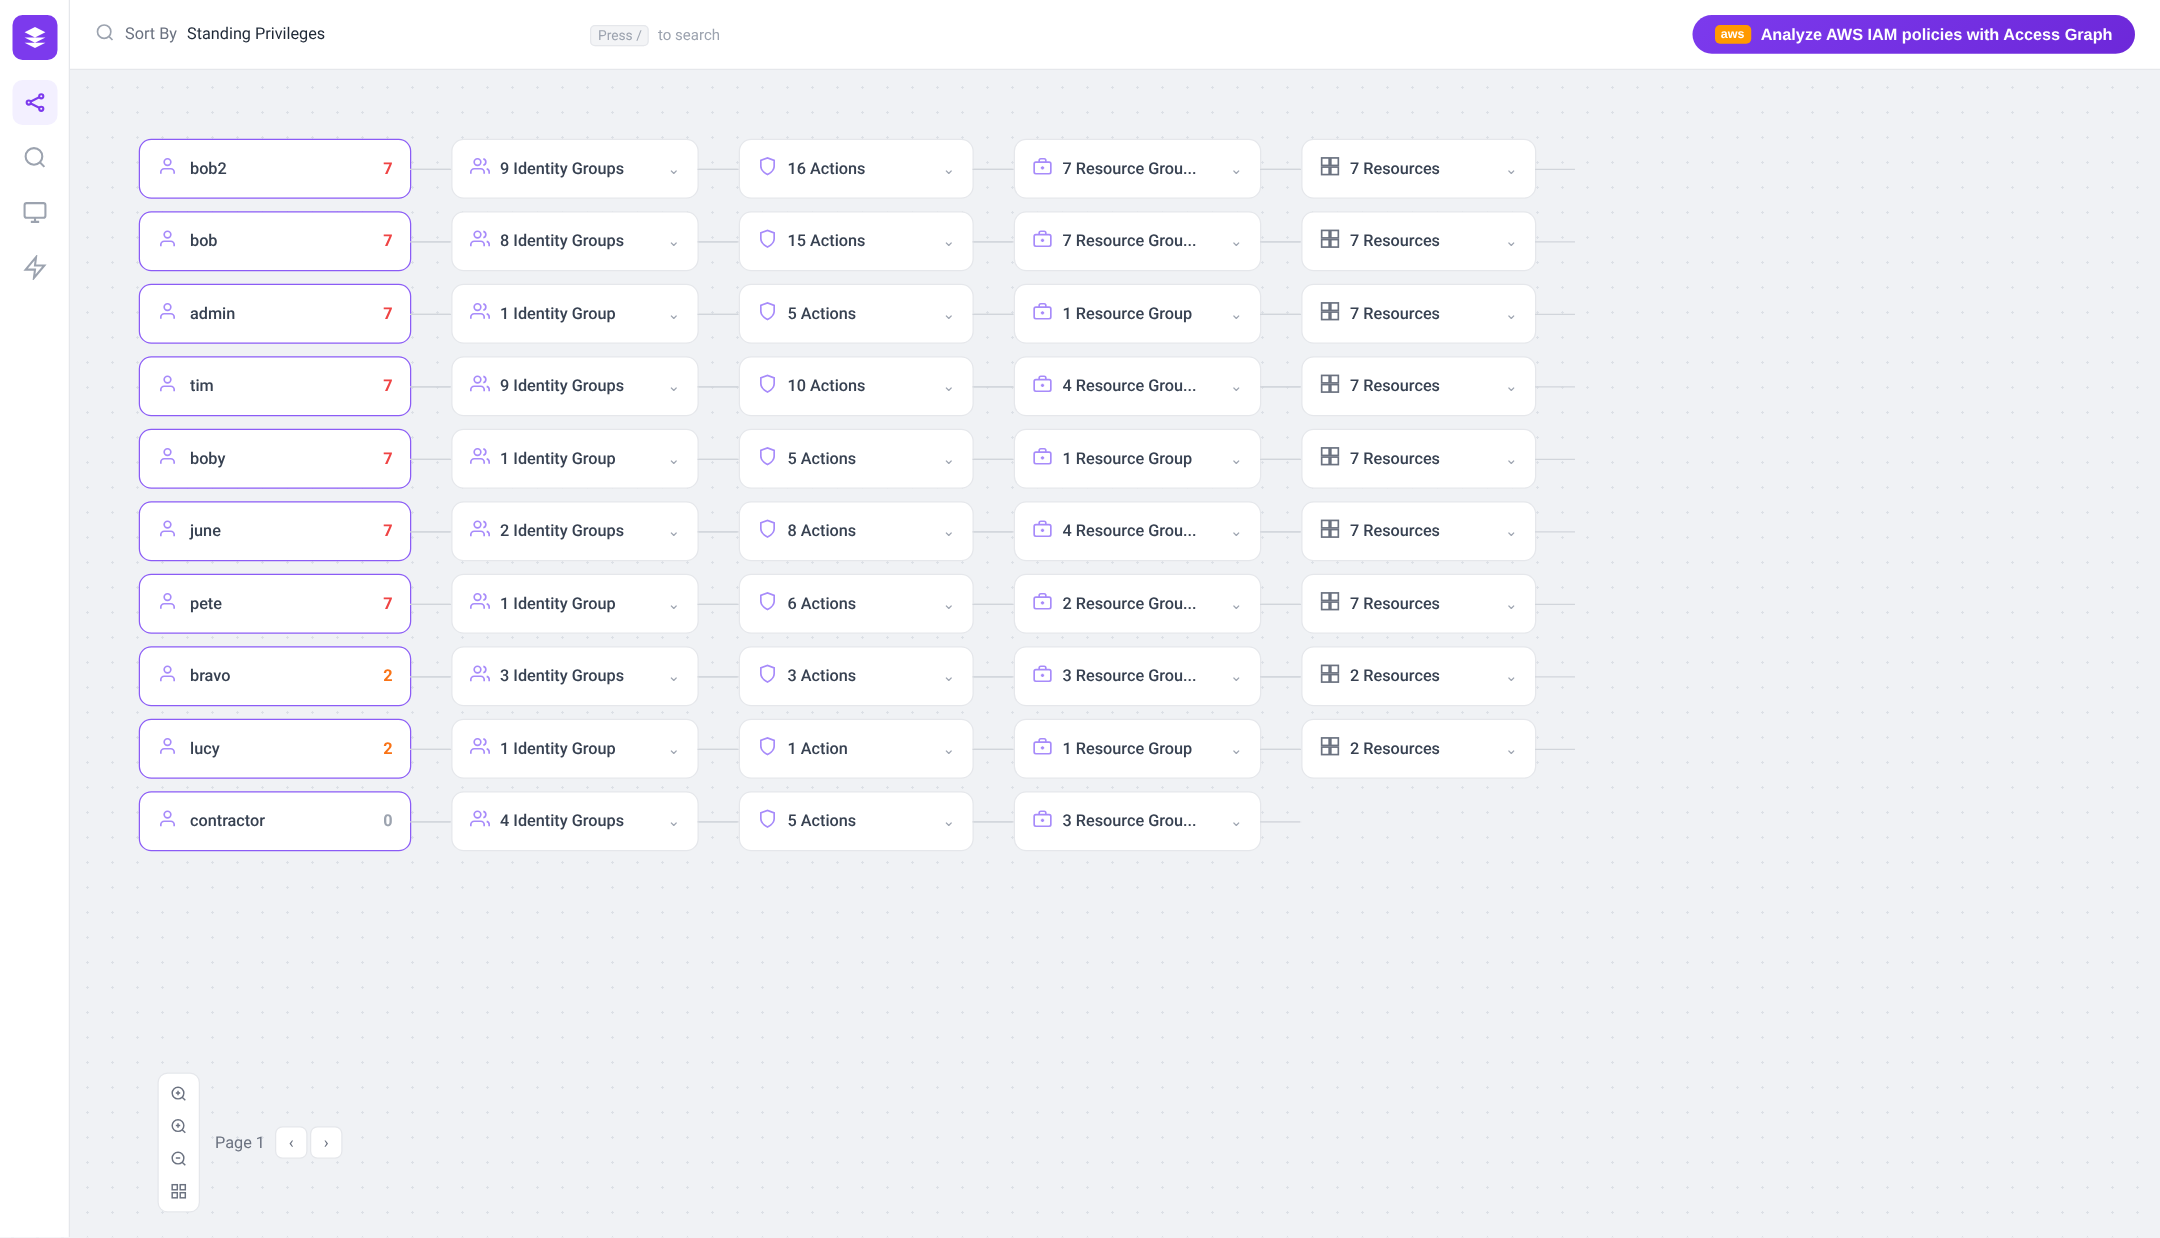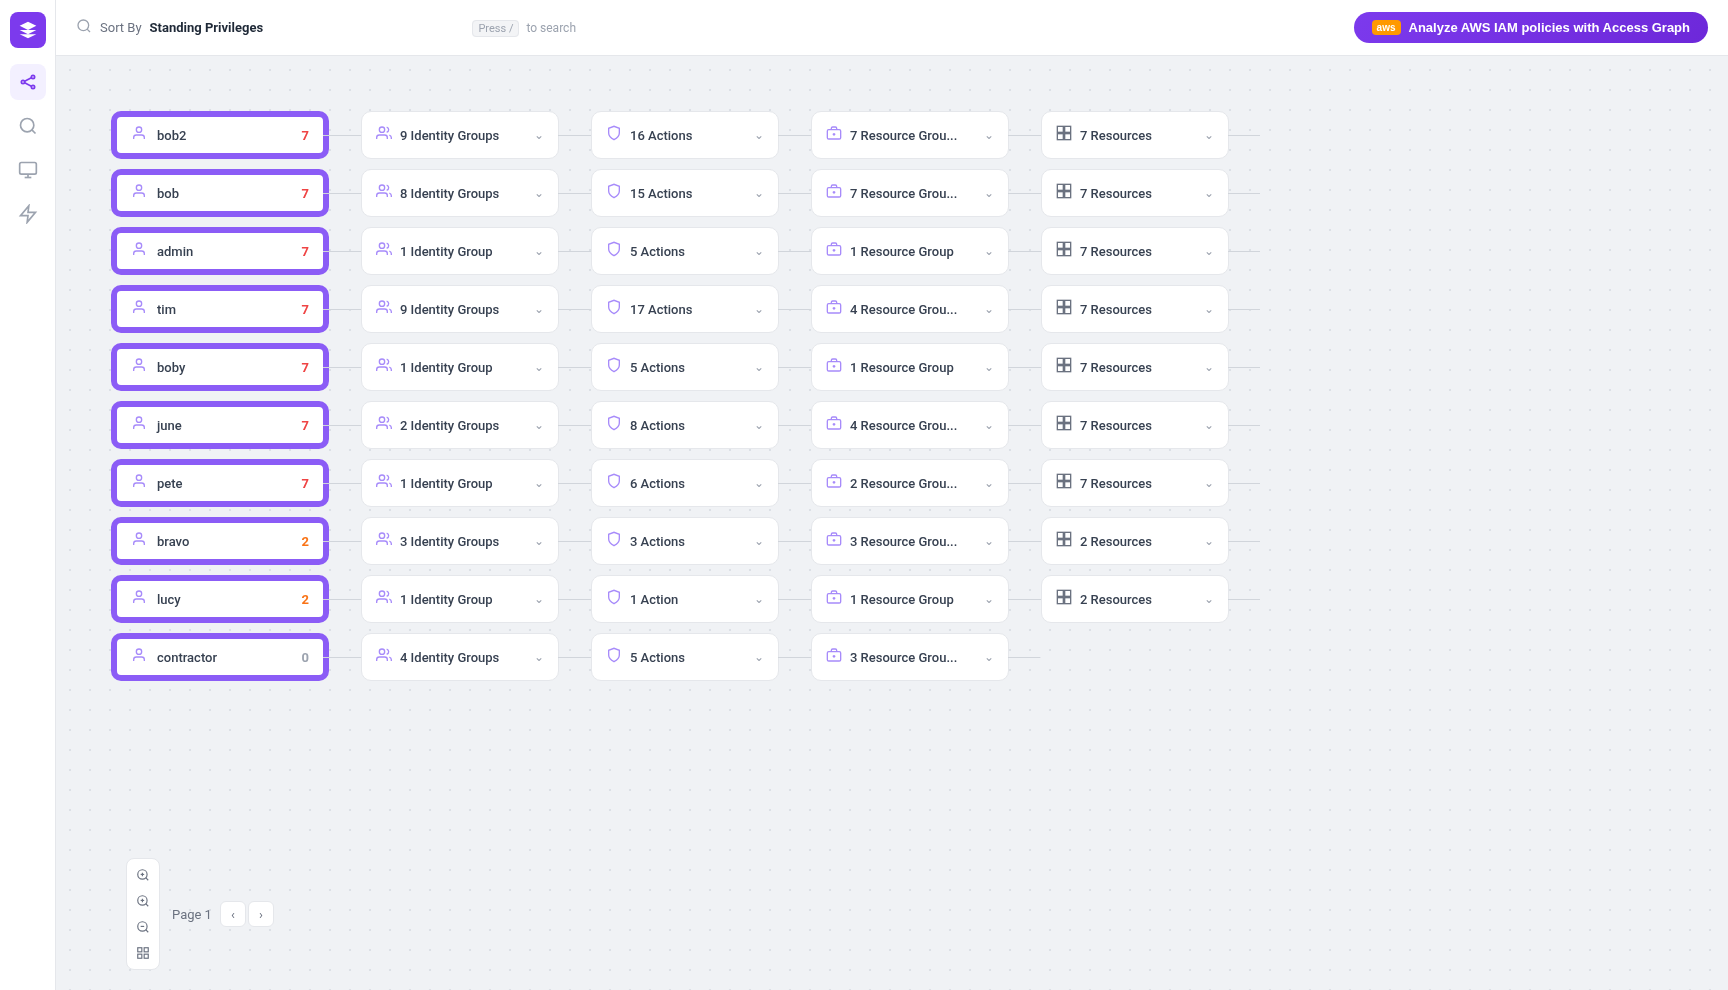--- a/index.html
+++ b/index.html
@@ -102,21 +102,21 @@
     }
 
     .sort-label {
       color: #6b7280;
       font-size: 13px;
     }
 
     .sort-value {
       color: #1f2937;
       font-size: 13px;
-      font-weight: 700;
+      font-weight: 400;
     }
 
     .search-hint {
       margin-left: auto;
       color: #9ca3af;
       font-size: 12px;
     }
 
     .search-hint kbd {
       background: #f3f4f6;
@@ -176,21 +176,21 @@
     .grid-row {
       display: flex;
       align-items: center;
       gap: 0;
       margin-bottom: 10px;
     }
 
     
     .user-card {
       background: white;
-      border: 6px solid #8b5cf6;
+      border: 1px solid #8b5cf6;
       border-radius: 10px;
       width: 218px;
       height: 48px;
       display: flex;
       align-items: center;
       padding: 0 14px;
       gap: 10px;
       flex-shrink: 0;
       position: relative;
     }
@@ -633,21 +633,21 @@
       <span class="pill-text">9 Identity Groups</span>
       <span class="pill-chevron">⌄</span>
     </div>
     <div class="connector"></div>
     <div class="pill pill-actions">
       <span class="pill-icon">
         <svg width="16" height="16" viewBox="0 0 24 24" fill="none" stroke="#a78bfa" stroke-width="2">
           <path d="M12 22s8-4 8-10V5l-8-3-8 3v7c0 6 8 10 8 10z"></path>
         </svg>
       </span>
-      <span class="pill-text">17 Actions</span>
+      <span class="pill-text">10 Actions</span>
       <span class="pill-chevron">⌄</span>
     </div>
     <div class="connector"></div>
     <div class="pill pill-resource-group">
       <span class="pill-icon">
         <svg width="16" height="16" viewBox="0 0 24 24" fill="none" stroke="#a78bfa" stroke-width="2">
           <rect x="2" y="7" width="20" height="14" rx="2"></rect>
           <path d="M16 7V5a2 2 0 0 0-2-2h-4a2 2 0 0 0-2 2v2"></path>
           <line x1="12" y1="12" x2="12" y2="16"></line>
           <line x1="10" y1="14" x2="14" y2="14"></line>

